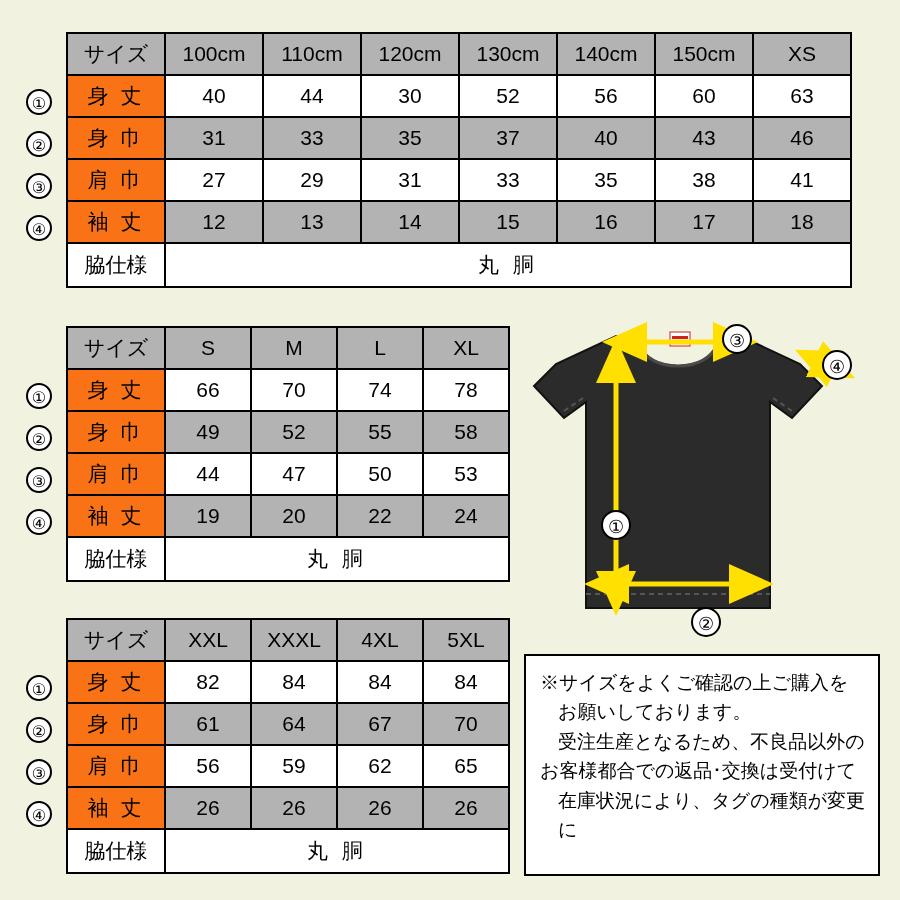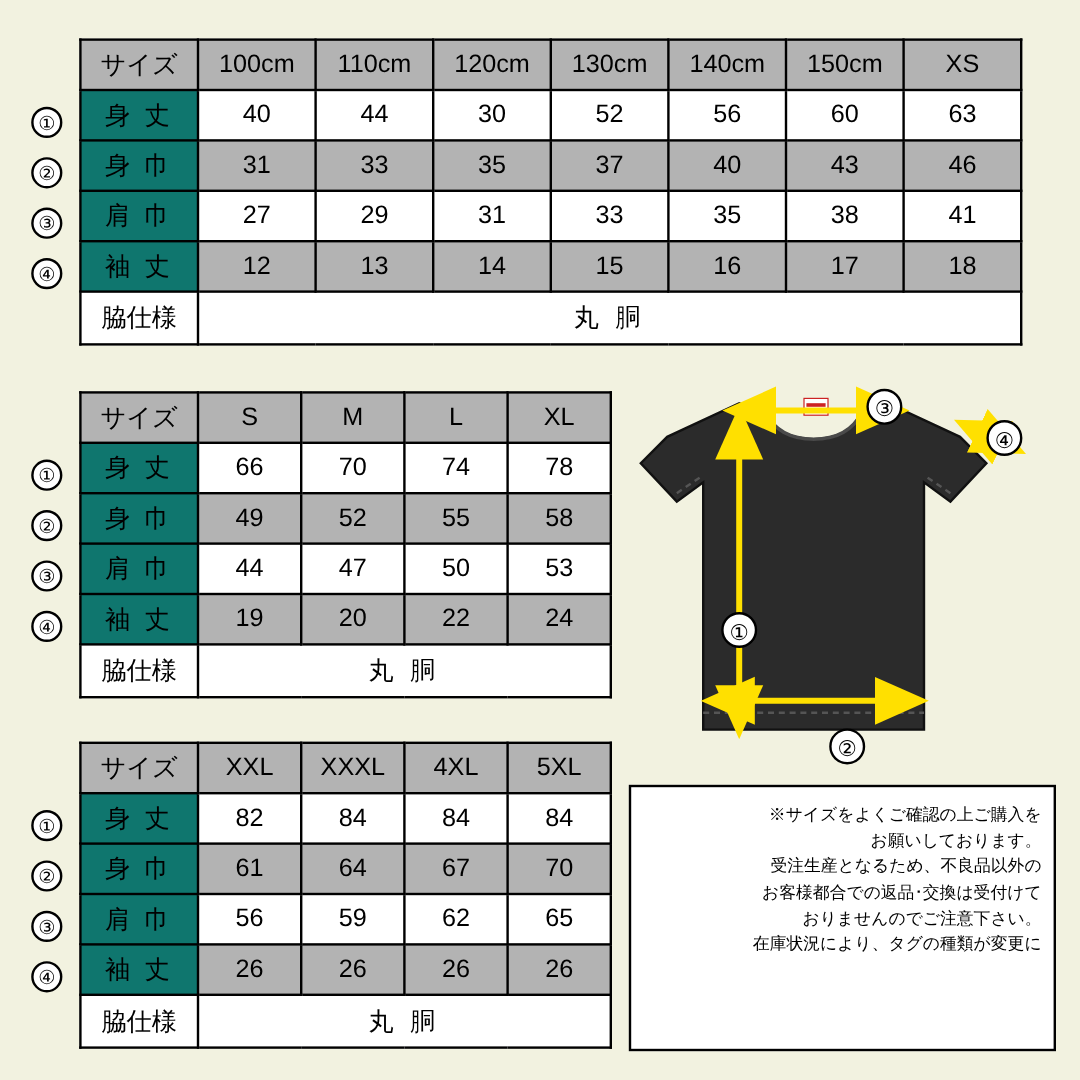--- a/index.html
+++ b/index.html
@@ -33,21 +33,21 @@
     vertical-align: middle;
     font-weight: normal;
     padding: 0;
   }
   .hdr-cell {
     background: #b3b3b3;
     font-size: 21px;
     height: 40px;
   }
   .lbl-cell {
-    background: #0f766e;
+    background: #f97316;
     font-size: 21px;
     letter-spacing: 3px;
     height: 40px;
     margin-top: 29px;
   }
   .val-cell {
     background: #ffffff;
     font-size: 21px;
     height: 40px;
   }
@@ -100,25 +100,24 @@
     top: 654px;
     width: 356px;
     height: 222px;
     border: 2px solid #000;
     background: #ffffff;
     box-sizing: border-box;
     padding: 12px 10px 8px 14px;
   }
   #note-box p {
     margin: 0;
-    font-size: 14px;
+    font-size: 19px;
     line-height: 1.55;
     letter-spacing: 0px;
     text-indent: 0;
-    text-align: right;
   }
   #note-box p.indent {
     padding-left: 18px;
   }
   .marker-circ {
     position: absolute;
     width: 30px;
     height: 30px;
     border: 2px solid #000;
     border-radius: 50%;
@@ -370,17 +369,16 @@
     <div class="marker-circ" style="left:302px; top:38px;">④</div>
     <div class="marker-circ" style="left:81px; top:198px;">①</div>
     <div class="marker-circ" style="left:171px; top:295px;">②</div>
   </div>
 
   <div id="note-box">
     <p>※サイズをよくご確認の上ご購入を</p>
     <p class="indent">お願いしております。</p>
     <p class="indent">受注生産となるため、不良品以外の</p>
     <p>お客様都合での返品･交換は受付けて</p>
-    <p>おりませんのでご注意下さい。</p>
     <p class="indent">在庫状況により、タグの種類が変更に</p>
   </div>
 
 </div>
 
 </body></html>

